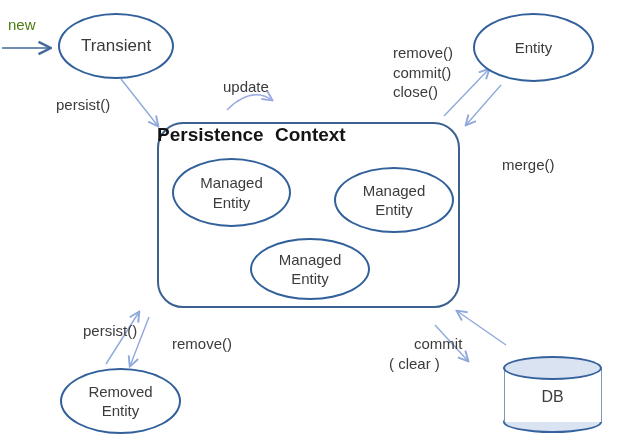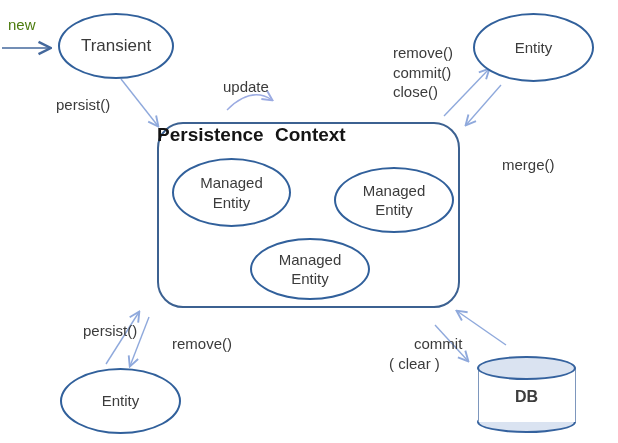--- a/index.html
+++ b/index.html
@@ -74,24 +74,23 @@
   #lbl-detach-group   { left: 393px; top: 43px; line-height: 19.5px; }
   #lbl-merge          { left: 502px; top: 112px; margin-top: 44px; }
   #lbl-persist-bottom { left: 83px;  top: 322px; }
   #lbl-remove         { left: 172px; top: 335px; }
   #lbl-commit         { left: 394px; top: 335px; margin-left: 20px; }
   #lbl-flush          { left: 389px; top: 355px; }
 
   
   #db-cylinder {
     position: absolute;
-    left: 477px; top: 356px;
+    left: 503px; top: 356px;
     width: 99px; height: 77px;
     z-index: 2;
-    font-weight: bold;
   }
   #db-cylinder .cyl-bottom {
     position: absolute;
     left: 0; right: 0; bottom: 0;
     height: 22px;
     border-radius: 50%;
     background: #dae3f1;
     border: 2.5px solid #35629e;
     box-sizing: border-box;
     z-index: 1;
@@ -182,20 +181,21 @@
     <span class="ln">Managed</span>
     <span class="ln">Entity</span>
   </div>
 
   <div class="ellipse" id="node-managed-3">
     <span class="ln">Managed</span>
     <span class="ln">Entity</span>
   </div>
 
   <div class="ellipse" id="node-removed">
+    <span class="ln">Removed</span>
     <span class="ln">Entity</span>
   </div>
 
   <div id="db-cylinder">
     <div class="cyl-bottom"></div>
     <div class="cyl-body"></div>
     <div class="cyl-top"></div>
     <div id="db-label">DB</div>
   </div>
 

